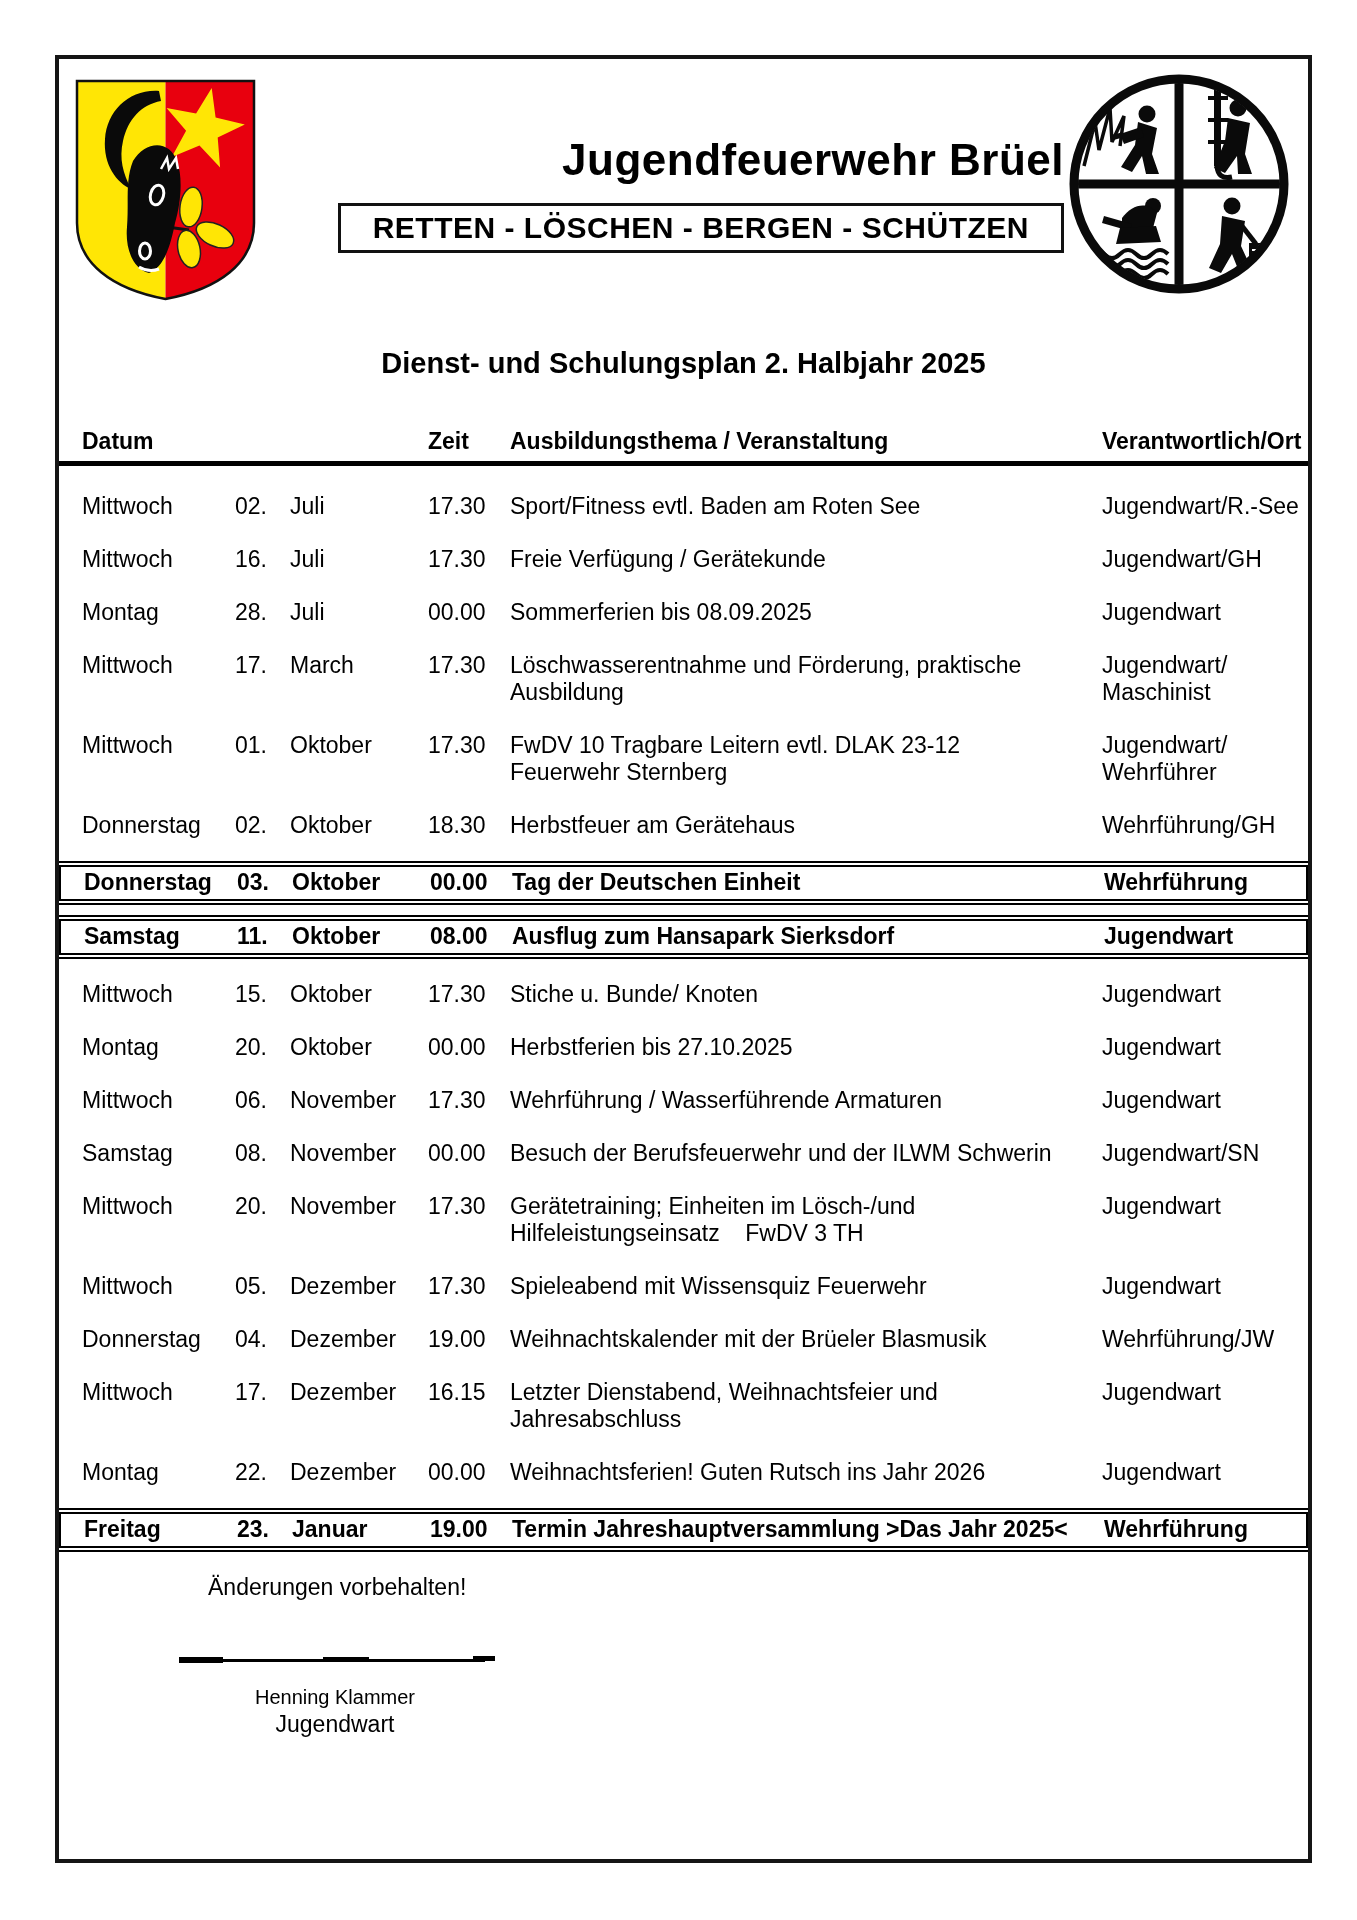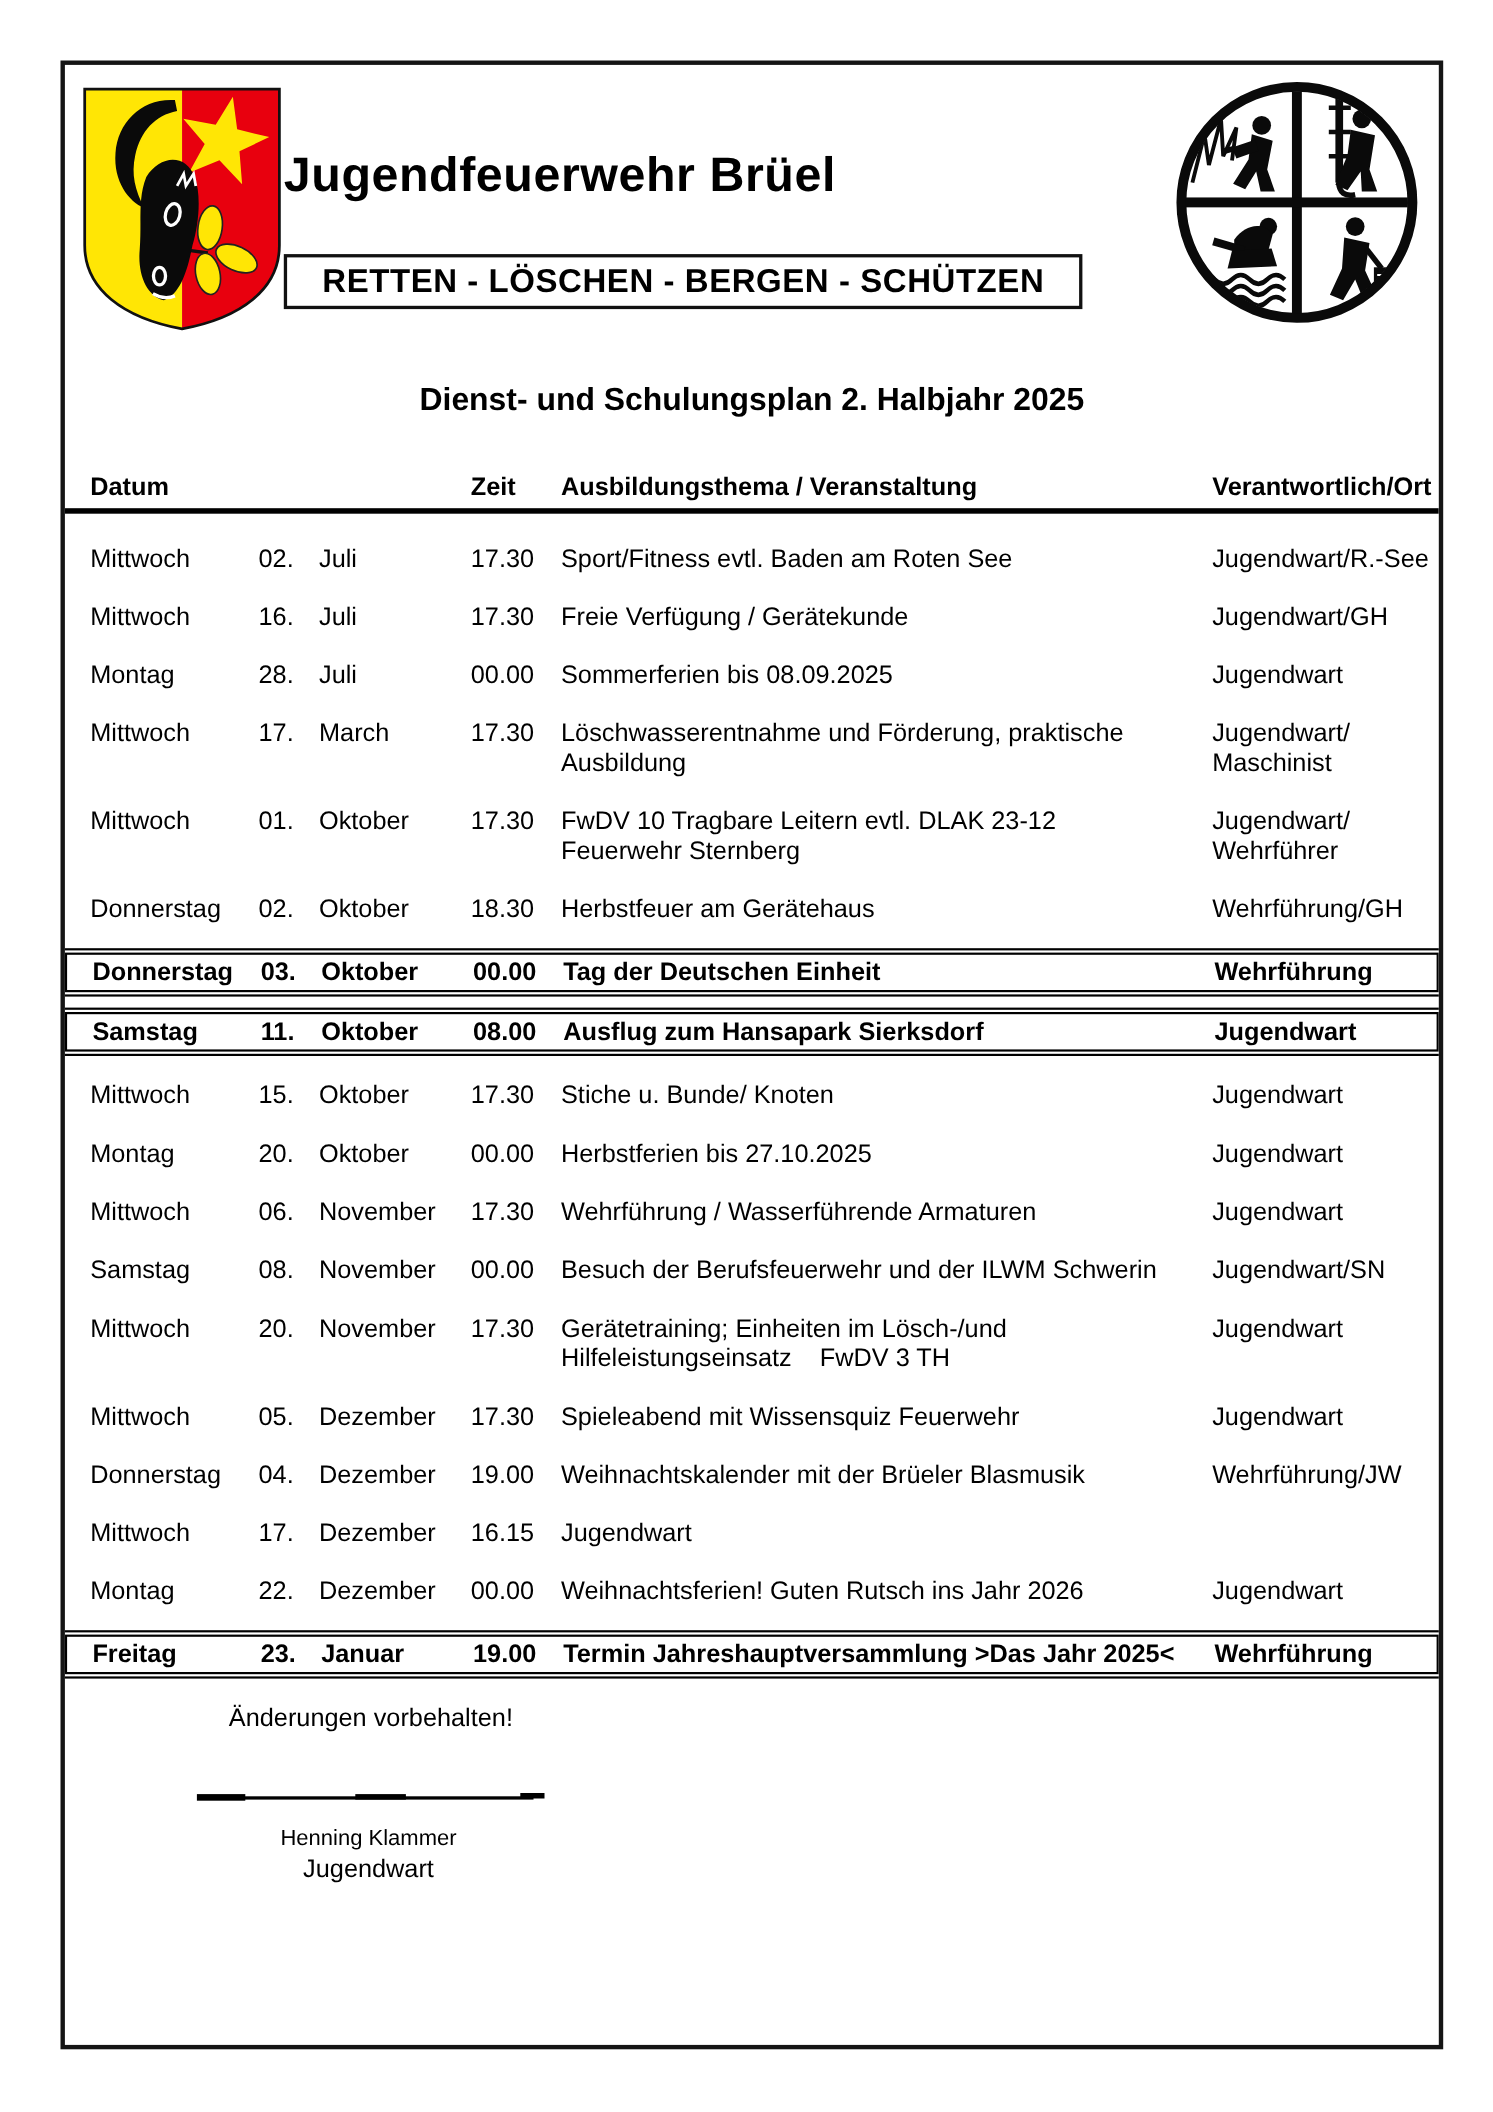--- a/index.html
+++ b/index.html
@@ -11,21 +11,21 @@
   }
   .page {
     position:absolute; left:55px; top:55px;
     width:1257px; height:1808px;
     border:4px solid #151515; background:#fff;
     box-sizing:border-box; overflow:hidden;
   }
   
   .header { display:flex; align-items:flex-start; margin:18px 14px 0 14px; }
   .shield-wrap { flex:0 0 auto; }
-  .header-center { flex:1 1 auto; display:flex; flex-direction:column; align-items:flex-start;gap:28px; }
+  .header-center { flex:1 1 auto; display:flex; flex-direction:column; align-items:flex-end; }
   .doc-title {
     margin-top:58px; font-size:44px; font-weight:bold; letter-spacing:0.5px;
     white-space:nowrap;
   }
   .banner {
     margin-top:18px; border:3px solid #111; padding:5px 32px;
     font-size:30px; font-weight:bold; white-space:nowrap; letter-spacing:0.5px;
   }
   .emblem-wrap { flex:0 0 auto; margin-top:-9px; }
   
@@ -289,20 +289,22 @@
     <div class="c-month">Dezember</div>
     <div class="c-time">19.00</div>
     <div class="c-topic">Weihnachtskalender mit der Brüeler Blasmusik</div>
     <div class="c-resp">Wehrführung/JW</div>
   </div>
         <div class="grid row r-normal">
     <div class="c-day">Mittwoch</div>
     <div class="c-date">17.</div>
     <div class="c-month">Dezember</div>
     <div class="c-time">16.15</div>
+    <div class="c-topic">Letzter Dienstabend, Weihnachtsfeier und
+Jahresabschluss</div>
     <div class="c-resp">Jugendwart</div>
   </div>
         <div class="grid row r-normal">
     <div class="c-day">Montag</div>
     <div class="c-date">22.</div>
     <div class="c-month">Dezember</div>
     <div class="c-time">00.00</div>
     <div class="c-topic">Weihnachtsferien! Guten Rutsch ins Jahr 2026</div>
     <div class="c-resp">Jugendwart</div>
   </div>

